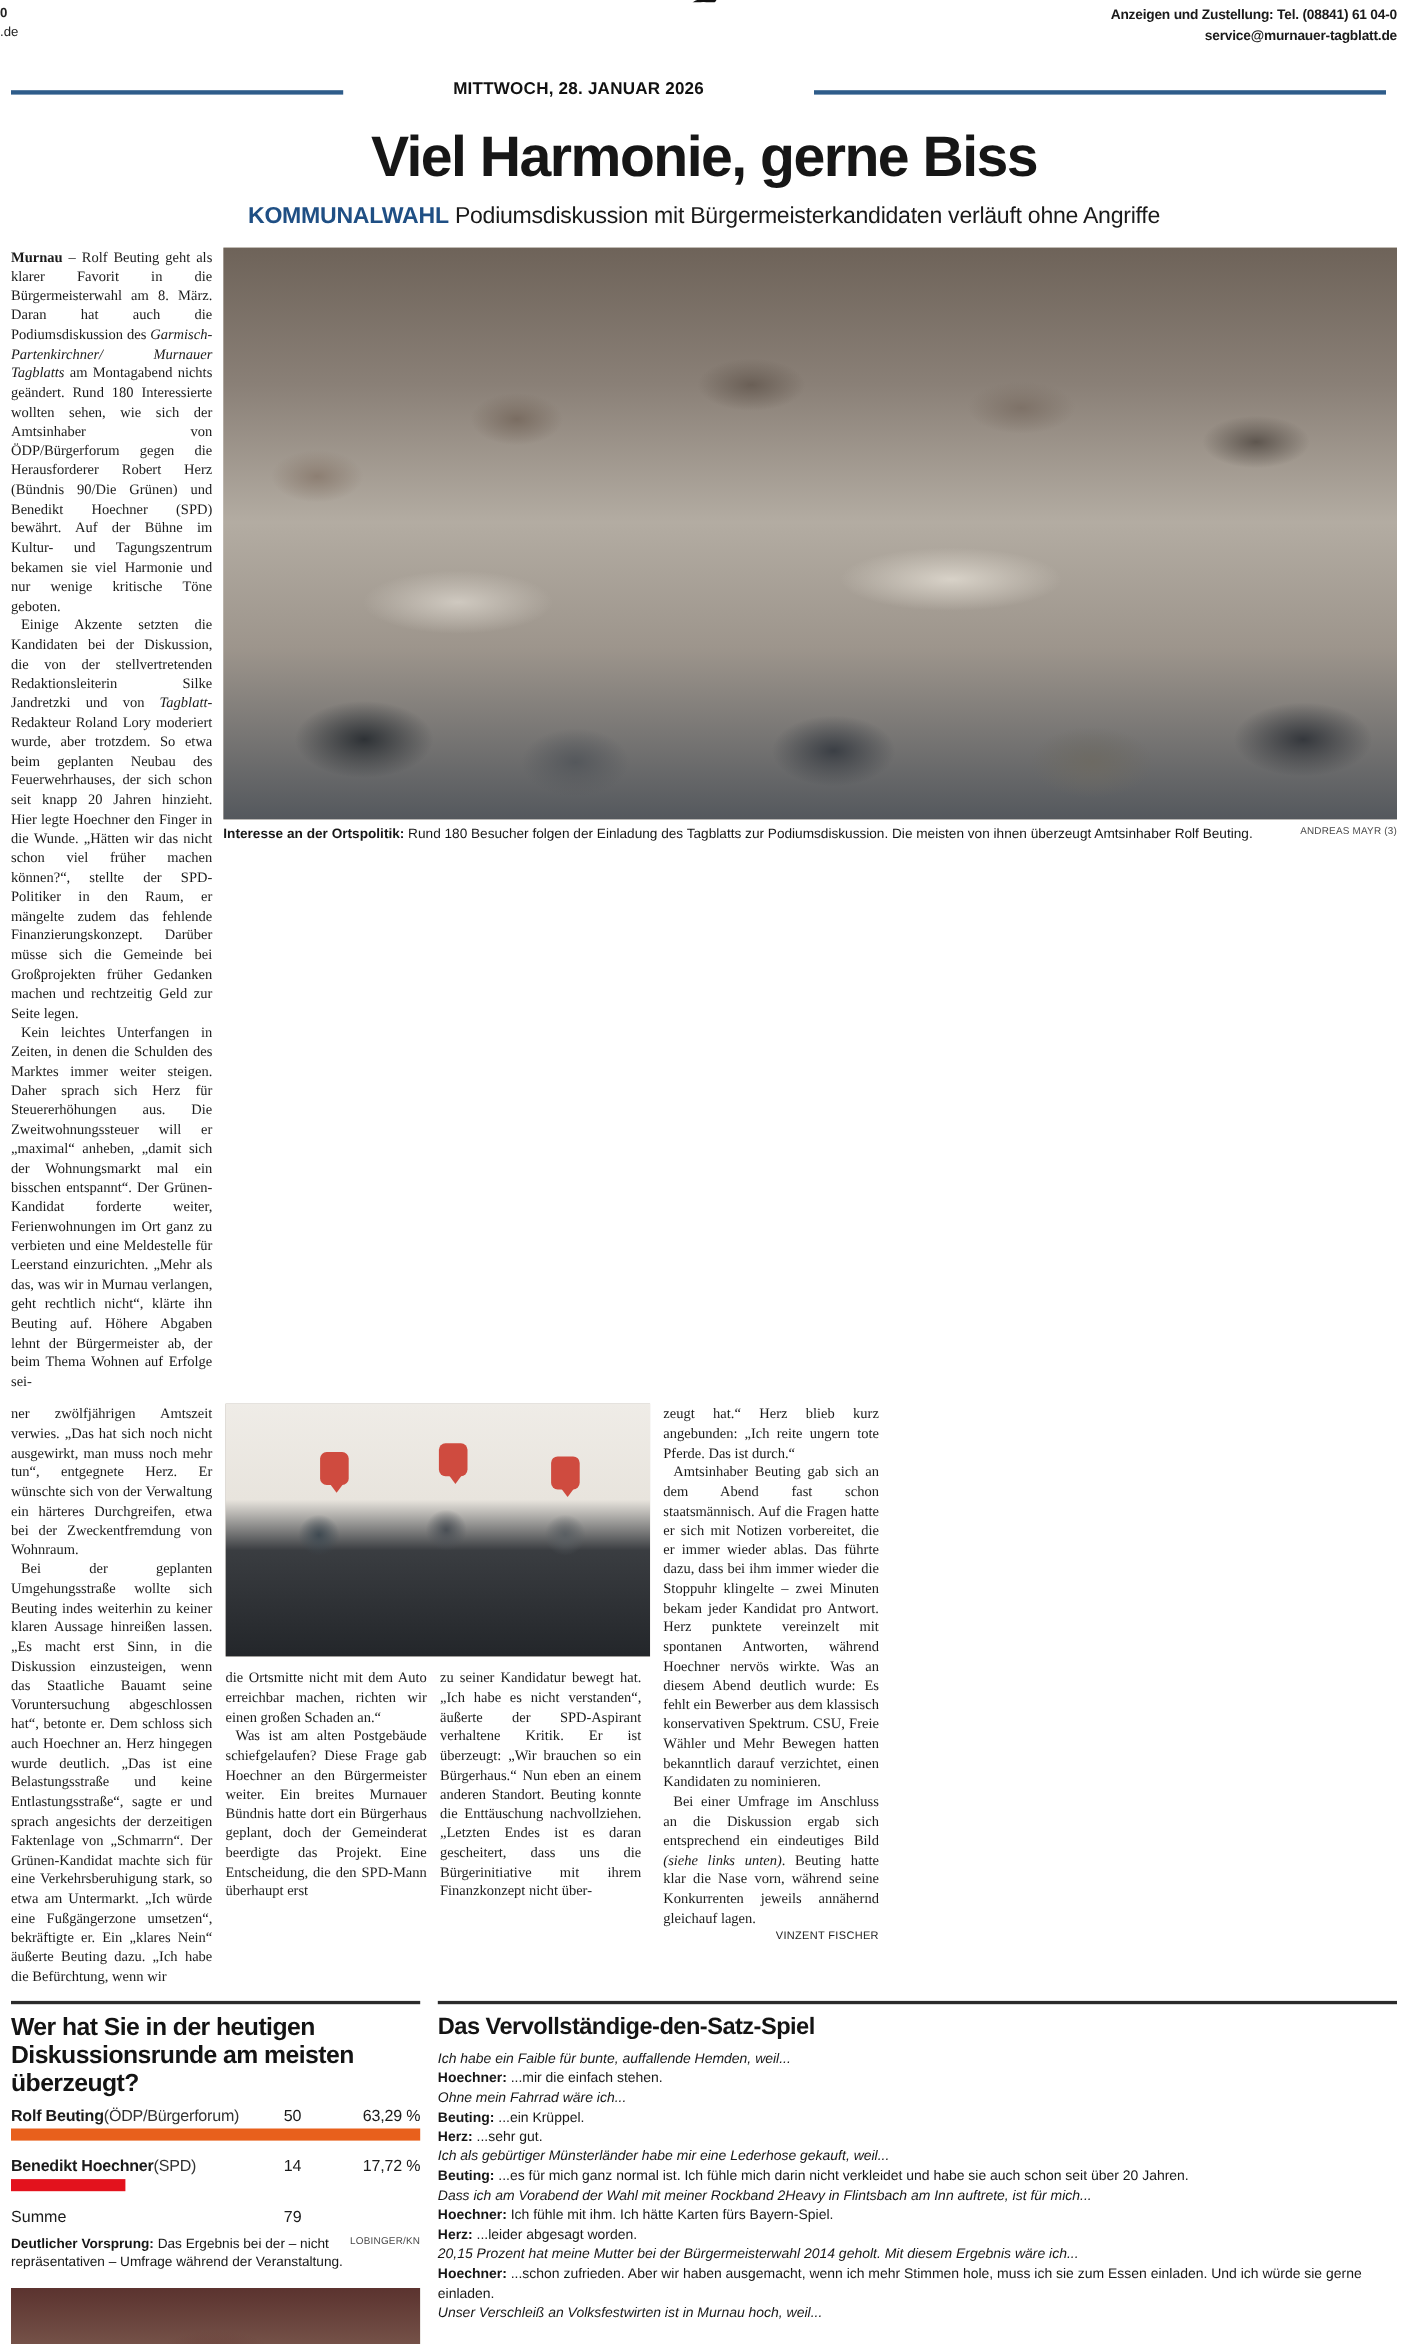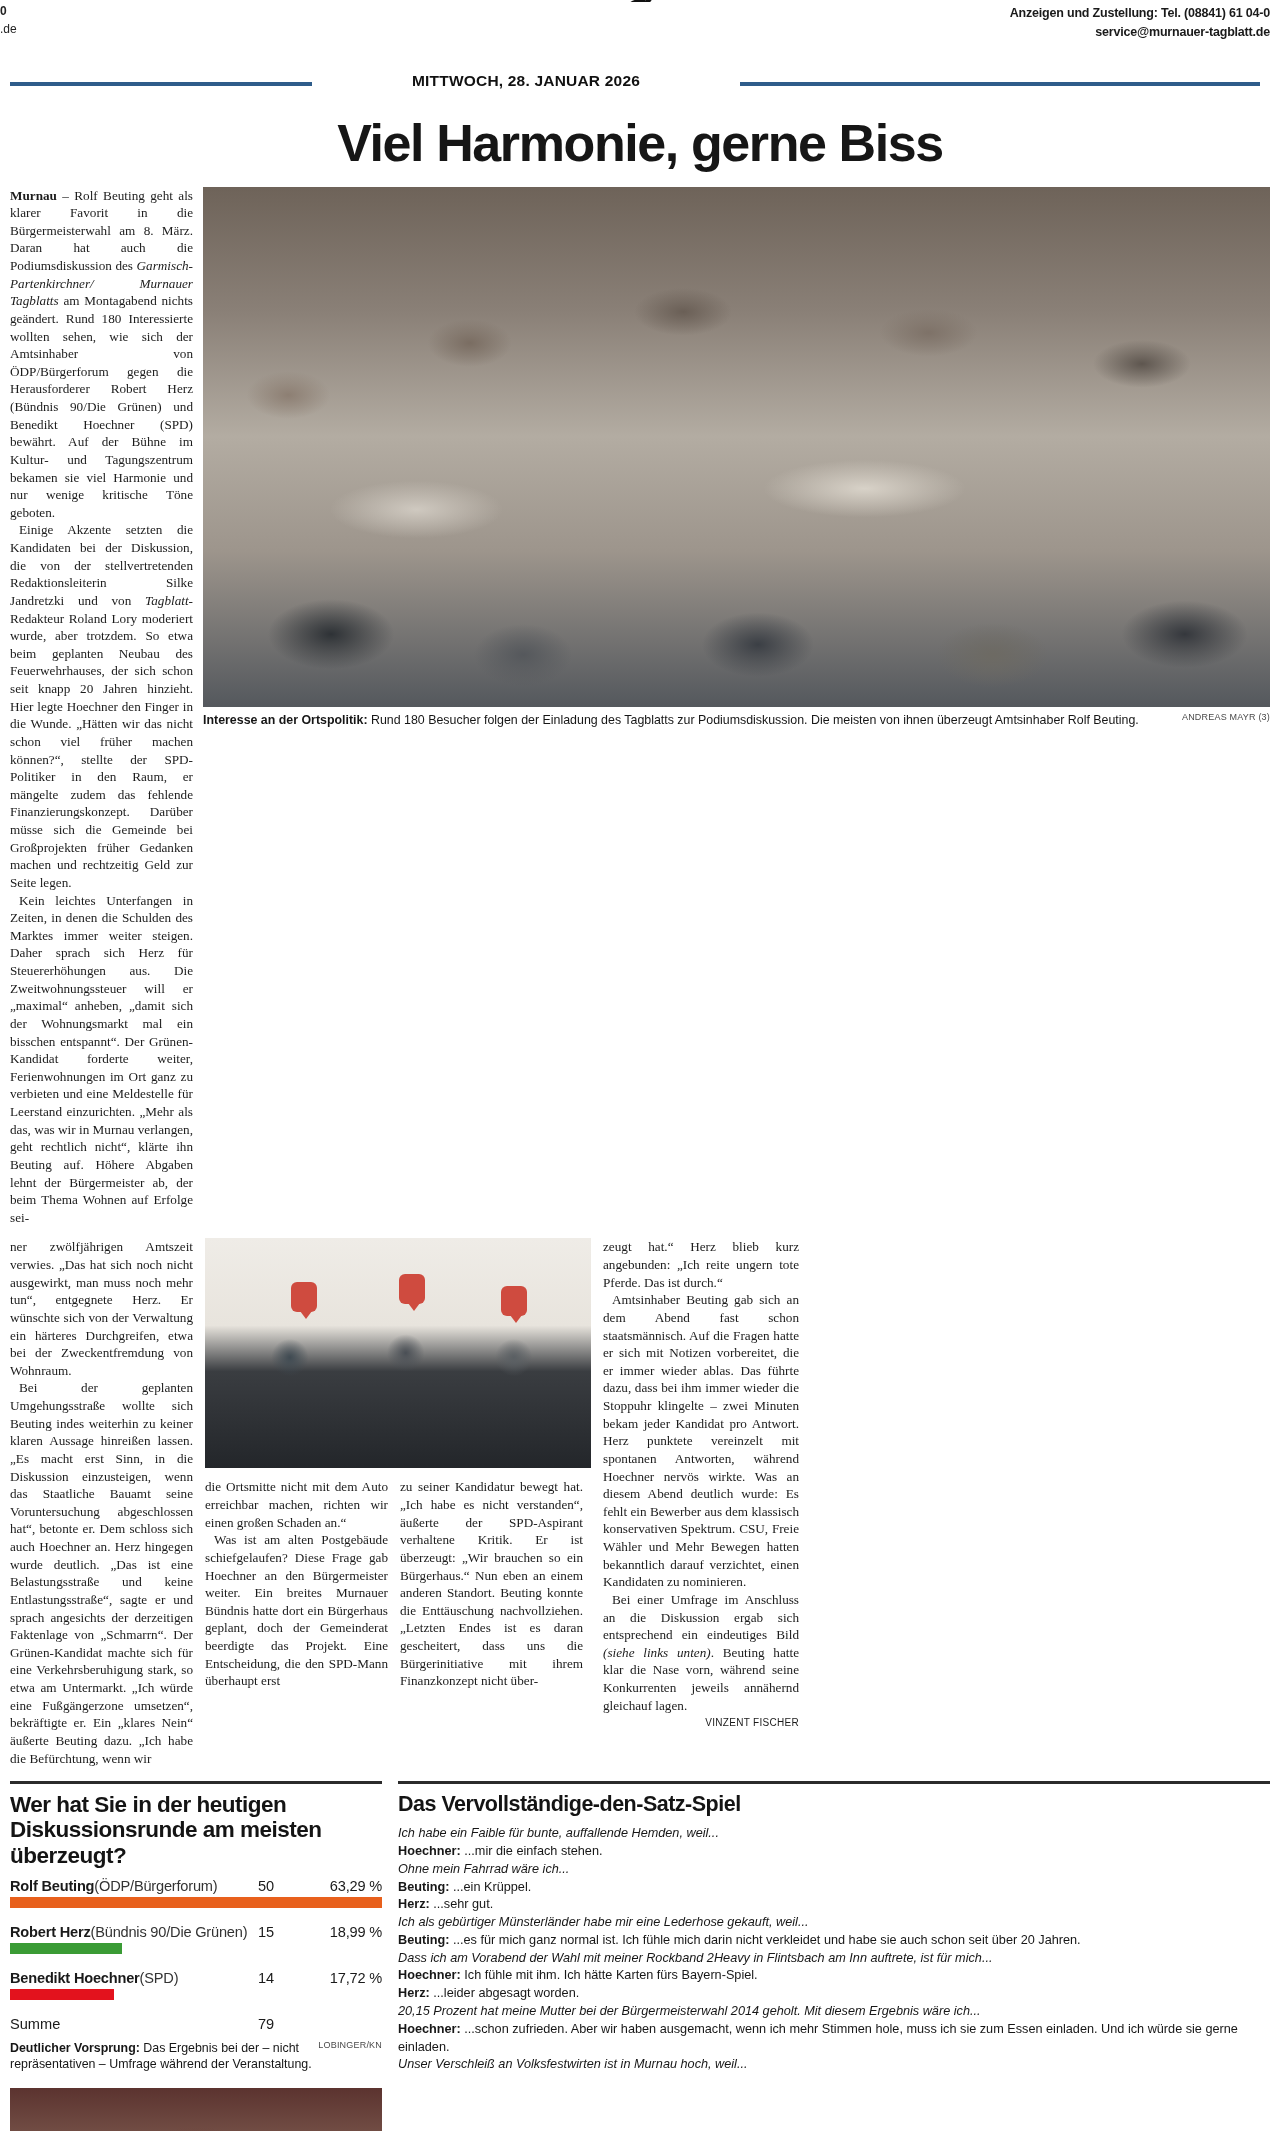--- a/index.html
+++ b/index.html
@@ -323,20 +323,24 @@
 
 <div class="page">
 
   <div class="daterow">
     <div class="rule left"></div>
     <div class="date">MITTWOCH, 28. JANUAR 2026</div>
     <div class="rule right"></div>
   </div>
 
   <h1 class="headline">Viel Harmonie, gerne Biss</h1>
+  <div class="subhead">
+    <span class="kicker">KOMMUNALWAHL</span>
+    <span>Podiumsdiskussion mit Bürgermeisterkandidaten verläuft ohne Angriffe</span>
+  </div>
 
   <div class="topblock">
 
     <div class="topcol1 col">
       <p><b>Murnau</b> – Rolf Beuting geht als klarer Favorit in die Bürgermeisterwahl am 8. März. Daran hat auch die Podiumsdiskussion des <i>Garmisch-Partenkirchner/ Murnauer Tagblatts</i> am Montagabend nichts geändert. Rund 180 Interessierte wollten sehen, wie sich der Amtsinhaber von ÖDP/Bürgerforum gegen die Herausforderer Robert Herz (Bündnis 90/Die Grünen) und Benedikt Hoechner (SPD) bewährt. Auf der Bühne im Kultur- und Tagungszentrum bekamen sie viel Harmonie und nur wenige kritische Töne geboten.</p>
       <p>Einige Akzente setzten die Kandidaten bei der Diskussion, die von der stellvertretenden Redaktionsleiterin Silke Jandretzki und von <i>Tagblatt</i>-Redakteur Roland Lory moderiert wurde, aber trotzdem. So etwa beim geplanten Neubau des Feuerwehrhauses, der sich schon seit knapp 20 Jahren hinzieht. Hier legte Hoechner den Finger in die Wunde. „Hätten wir das nicht schon viel früher machen können?“, stellte der SPD-Politiker in den Raum, er mängelte zudem das fehlende Finanzierungskonzept. Darüber müsse sich die Gemeinde bei Großprojekten früher Gedanken machen und rechtzeitig Geld zur Seite legen.</p>
       <p>Kein leichtes Unterfangen in Zeiten, in denen die Schulden des Marktes immer weiter steigen. Daher sprach sich Herz für Steuererhöhungen aus. Die Zweitwohnungssteuer will er „maximal“ anheben, „damit sich der Wohnungsmarkt mal ein bisschen entspannt“. Der Grünen-Kandidat forderte weiter, Ferienwohnungen im Ort ganz zu verbieten und eine Meldestelle für Leerstand einzurichten. „Mehr als das, was wir in Murnau verlangen, geht rechtlich nicht“, klärte ihn Beuting auf. Höhere Abgaben lehnt der Bürgermeister ab, der beim Thema Wohnen auf Erfolge sei-</p>
     </div>
 
     <div class="photo-main">
@@ -396,30 +400,20 @@
           <div class="poll-line">
             <span class="poll-name">Rolf Beuting</span>
             <span class="poll-party">(ÖDP/Bürgerforum)</span>
             <span class="poll-spacer"></span>
             <span class="poll-votes">50</span>
             <span class="poll-pct">63,29 %</span>
           </div>
           <div class="bar" style="background: rgb(232, 96, 28); width: 100%;"></div>
         </div>
 
-        <div class="poll-row">
-          <div class="poll-line">
-            <span class="poll-name">Robert Herz</span>
-            <span class="poll-party">(Bündnis 90/Die Grünen)</span>
-            <span class="poll-spacer"></span>
-            <span class="poll-votes">15</span>
-            <span class="poll-pct">18,99 %</span>
-          </div>
-          <div class="bar" style="background: rgb(58, 155, 53); width: 30%;"></div>
-        </div>
 
         <div class="poll-row">
           <div class="poll-line">
             <span class="poll-name">Benedikt Hoechner</span>
             <span class="poll-party">(SPD)</span>
             <span class="poll-spacer"></span>
             <span class="poll-votes">14</span>
             <span class="poll-pct">17,72 %</span>
           </div>
           <div class="bar" style="background: rgb(227, 18, 29); width: 28%;"></div>

